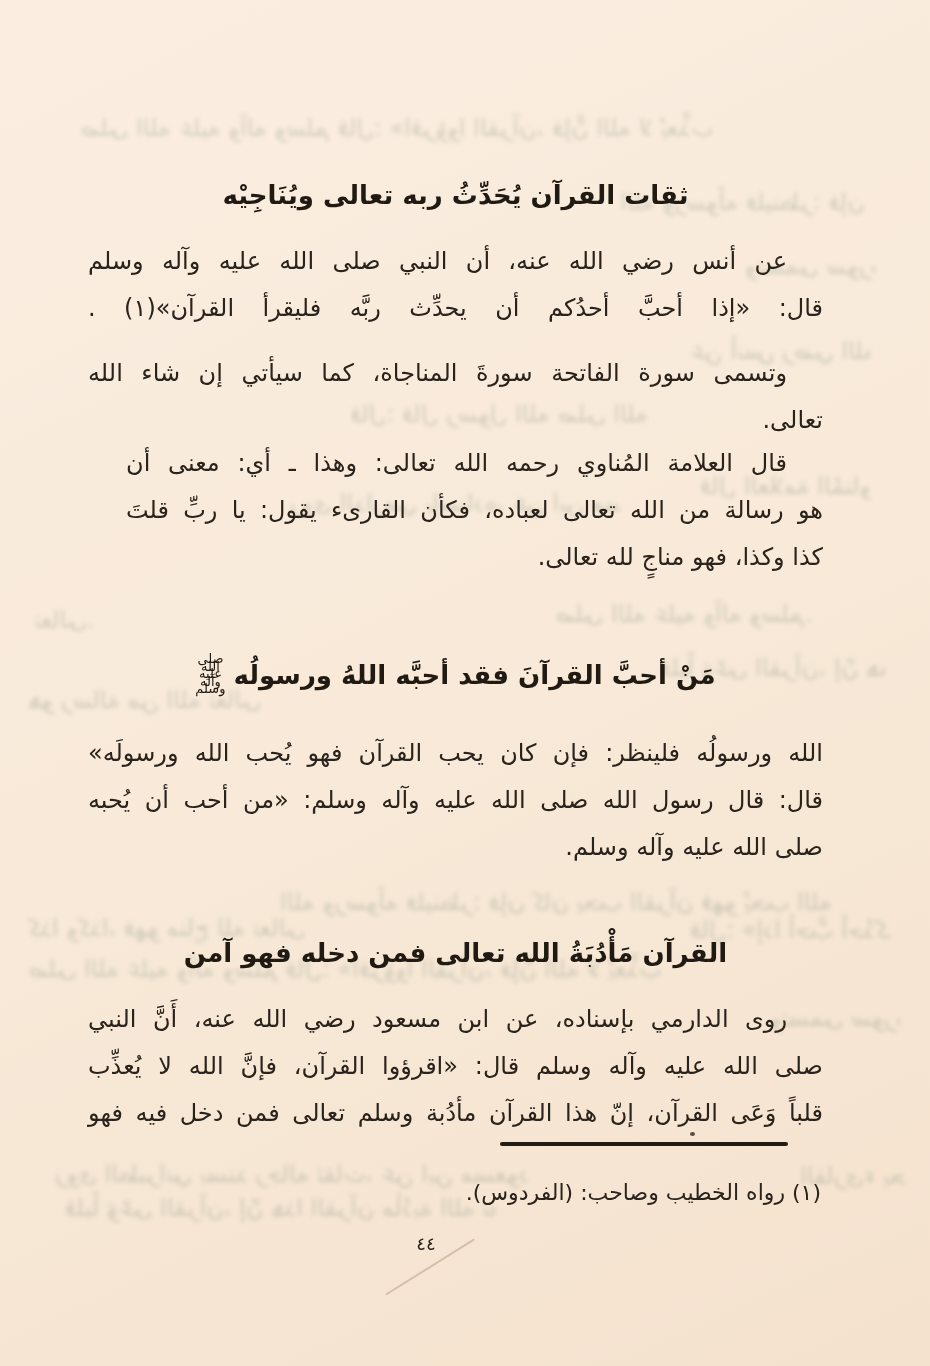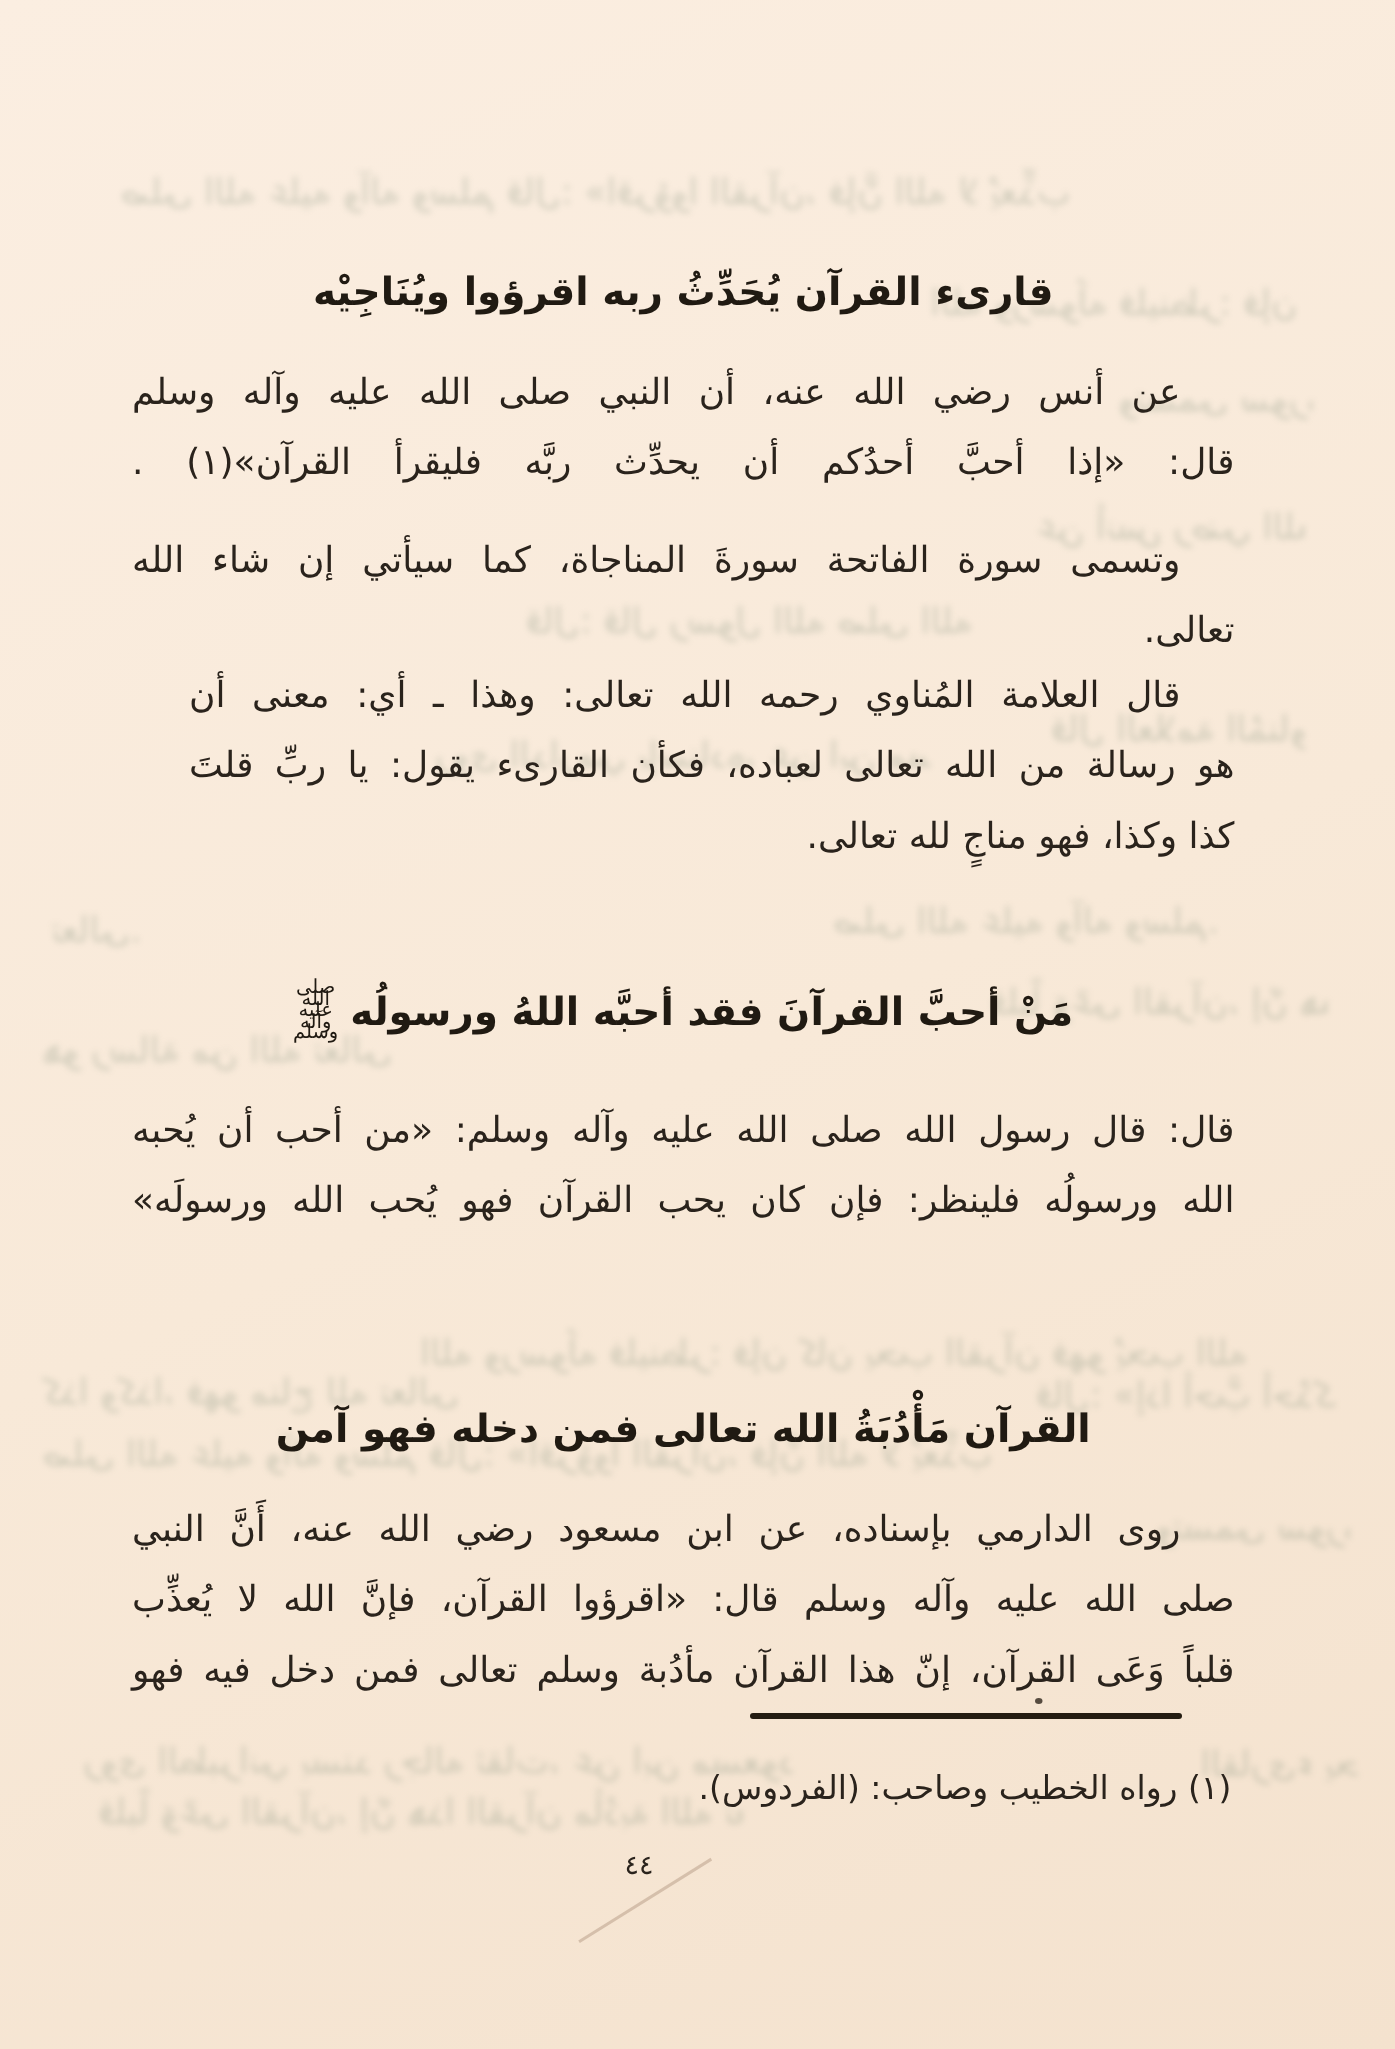--- a/index.html
+++ b/index.html
@@ -119,21 +119,21 @@
   <div class="ghost" style="top:912px; left:28px;  width:280px;">كذا وكذا، فهو مناجٍ لله تعالى.</div>
   <div class="ghost" style="top:914px; left:690px; width:200px;">قال: «إذا أحبَّ أحدُكم أن يحدِّث ربَّه فليقرأ القرآن»(١) .</div>
   <div class="ghost" style="top:953px; left:28px;  width:860px;">صلى الله عليه وآله وسلم قال: «اقرؤوا القرآن، فإنَّ الله لا يُعذِّب</div>
   <div class="ghost" style="top:1002px; left:770px; width:130px;">وتسمى سورة الفاتحة سورةَ المناجاة، كما سيأتي إن شاء الله</div>
   <div class="ghost" style="top:1158px; left:55px;  width:475px;">روى الطبراني بسند رجاله ثقات، عن ابن مسعود رضي الله عنه</div>
   <div class="ghost" style="top:1160px; left:800px; width:105px;">القارىء يحدِّث ربه ـ من باب الاستعارة بالكناية، فإن القرآن الكريم</div>
   <div class="ghost" style="top:1192px; left:65px;  width:430px;">قلباً وَعَى القرآن، إنّ هذا القرآن مأدُبة الله تعالى فمن دخل فيه فهو</div>
 
   <div class="text-layer">
 
-    <div class="heading" style="top:170px;">قارىء القرآن يُحَدِّثُ ربه اقرؤوا ويُنَاجِيْه</div>
+    <div class="heading" style="top:170px;">ثقات القرآن يُحَدِّثُ ربه تعالى ويُنَاجِيْه</div>
 
     <div class="para" style="top:238px;">
       <div class="line indent">عن أنس رضي الله عنه، أن النبي صلى الله عليه وآله وسلم</div>
       <div class="line">قال: «إذا أحبَّ أحدُكم أن يحدِّث ربَّه فليقرأ القرآن»(١) .</div>
     </div>
 
     <div class="para" style="top:350px;">
       <div class="line indent">وتسمى سورة الفاتحة سورةَ المناجاة، كما سيأتي إن شاء الله</div>
       <div class="line start">تعالى.</div>
     </div>
@@ -142,22 +142,23 @@
       <div class="line indent">قال العلامة المُناوي رحمه الله تعالى: وهذا ـ أي: معنى أن</div>
       <div class="line">هو رسالة من الله تعالى لعباده، فكأن القارىء يقول: يا ربِّ قلتَ</div>
       <div class="line start">كذا وكذا، فهو مناجٍ لله تعالى.</div>
     </div>
 
     <div class="heading" style="top:650px;">
       <span>مَنْ أحبَّ القرآنَ فقد أحبَّه اللهُ ورسولُه</span><span class="honorific">صلى الله عليه وآله وسلم</span>
     </div>
 
     <div class="para" style="top:730px;">
+      <div class="line">الله ورسولُه فلينظر: فإن كان يحب القرآن فهو يُحب الله ورسولَه»</div>
       <div class="line">قال: قال رسول الله صلى الله عليه وآله وسلم: «من أحب أن يُحبه</div>
-      <div class="line">الله ورسولُه فلينظر: فإن كان يحب القرآن فهو يُحب الله ورسولَه»</div>
+      <div class="line start">صلى الله عليه وآله وسلم.</div>
     </div>
 
     <div class="heading" style="top:928px;">القرآن مَأْدُبَةُ الله تعالى فمن دخله فهو آمن</div>
 
     <div class="para" style="top:996px;">
       <div class="line indent">روى الدارمي بإسناده، عن ابن مسعود رضي الله عنه، أَنَّ النبي</div>
       <div class="line">صلى الله عليه وآله وسلم قال: «اقرؤوا القرآن، فإنَّ الله لا يُعذِّب</div>
       <div class="line">قلباً وَعَى القرآن، إنّ هذا القرآن مأدُبة وسلم تعالى فمن دخل فيه فهو</div>
     </div>
 

